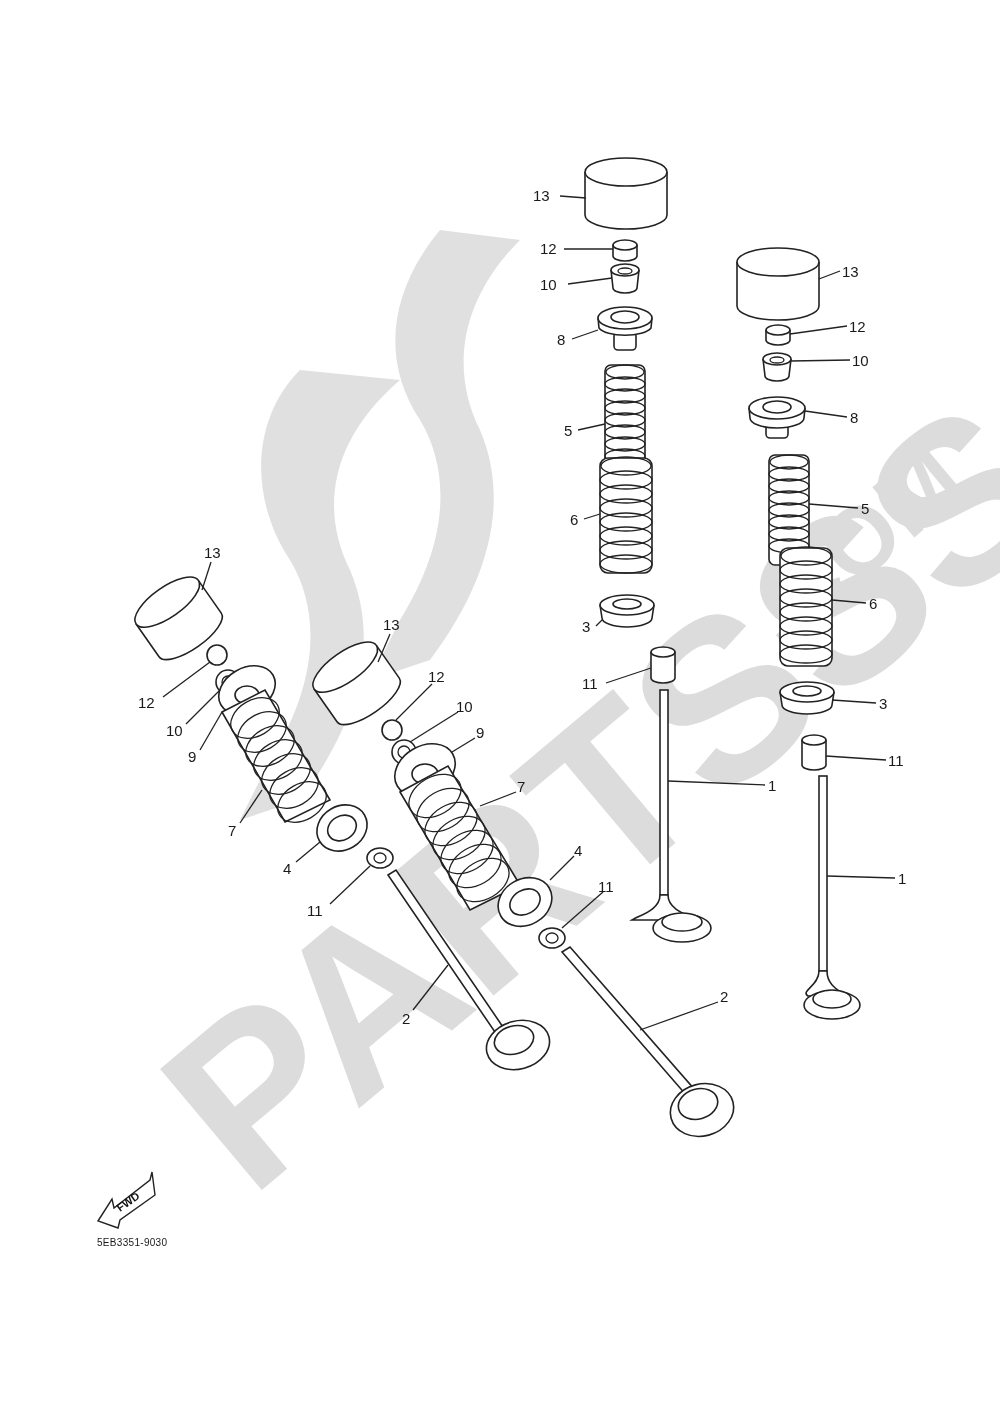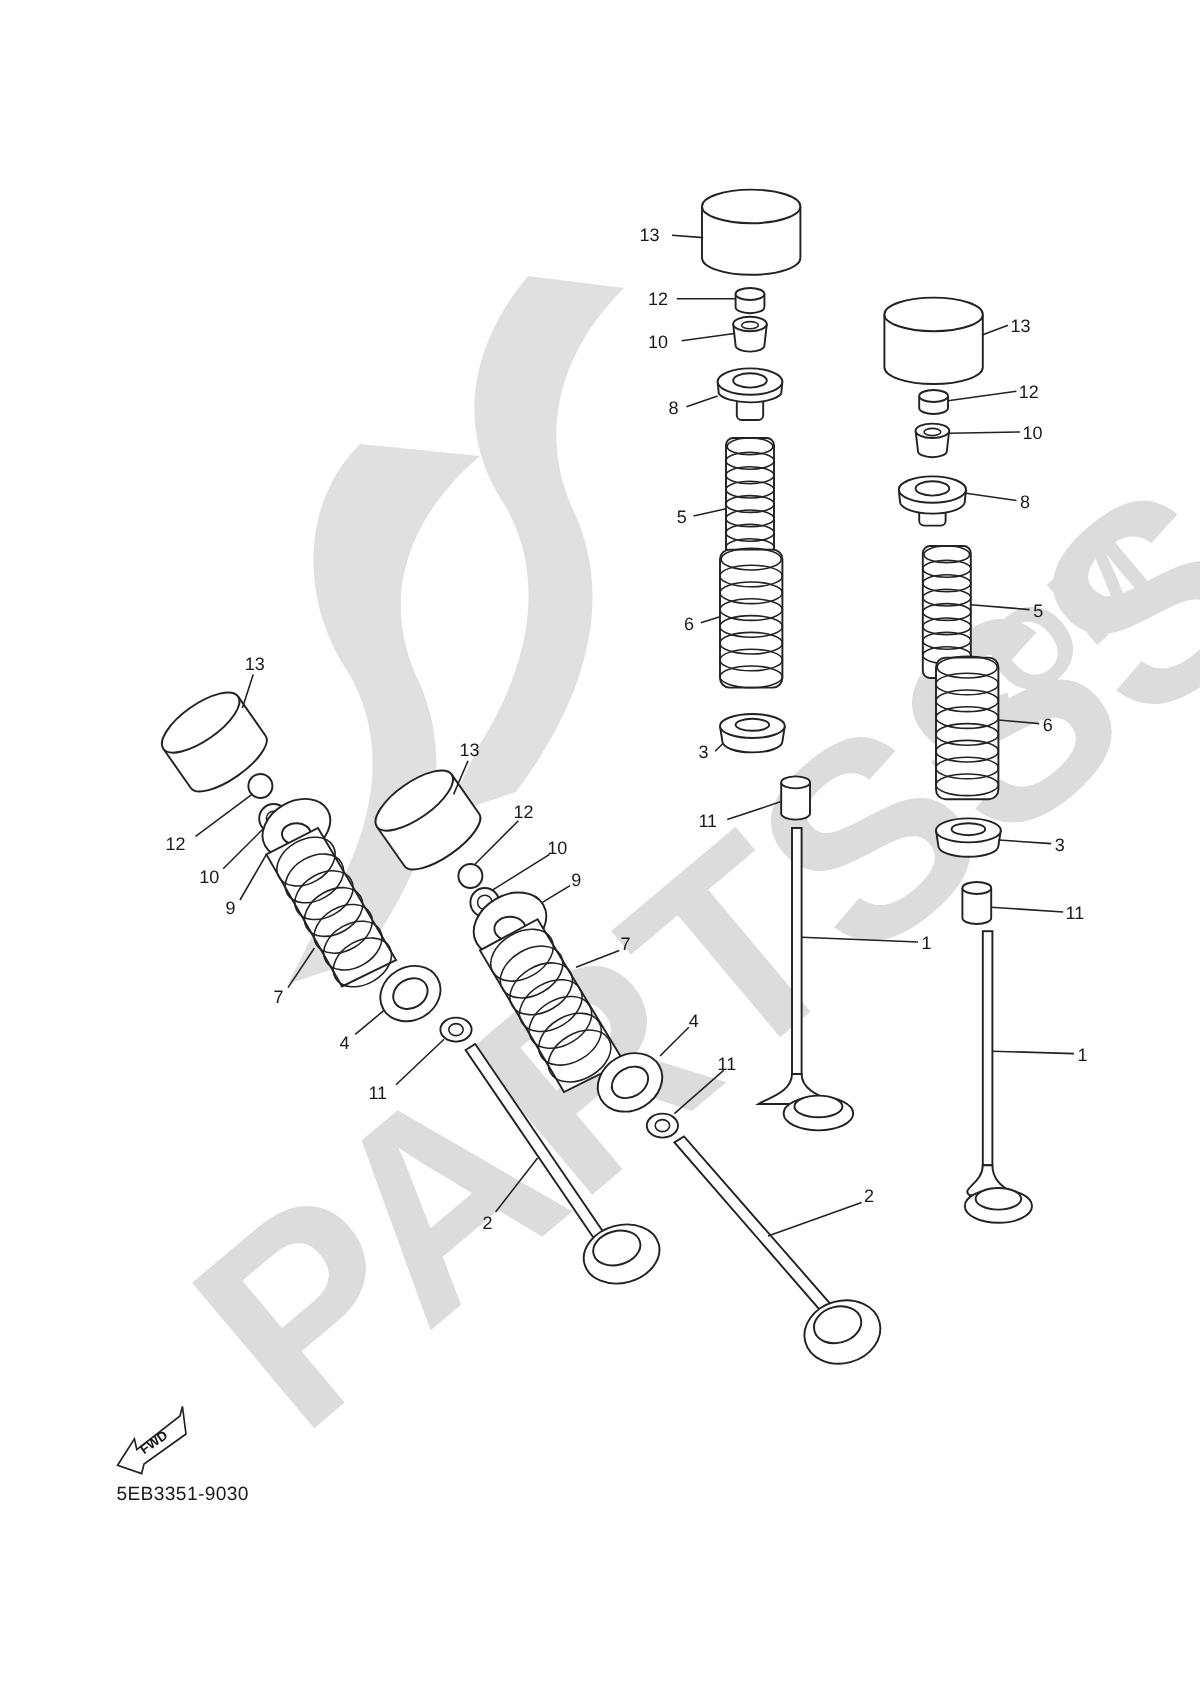--- a/index.html
+++ b/index.html
@@ -4,21 +4,21 @@
 <style>
   html,body{margin:0;padding:0;background:#ffffff;}
   body{width:1000px;height:1415px;position:relative;overflow:hidden;font-family:"Liberation Sans",sans-serif;}
   svg{position:absolute;left:0;top:0;}
   .wm{fill:#e0e0e0;}
   .wmtext{font-family:"Liberation Sans",sans-serif;font-weight:700;fill:#dcdcdc;}
   .part{fill:#ffffff;stroke:#222;stroke-width:1.6;}
   .thin{fill:none;stroke:#222;stroke-width:1.3;}
   .lead{stroke:#222;stroke-width:1.3;fill:none;}
   .lbl{font-family:"Liberation Sans",sans-serif;font-size:15px;fill:#1a1a1a;}
-  .code{position:absolute;left:97px;top:1237px;font-size:16px;color:#1a1a1a;letter-spacing:0.3px;}
+  .code{position:absolute;left:97px;top:1237px;font-size:10px;color:#1a1a1a;letter-spacing:0.3px;}
   .fwd-text{font-family:"Liberation Sans",sans-serif;font-size:11px;font-weight:700;fill:#111;}
 </style>
 </head>
 <body>
 
 <svg width="1000" height="1415" viewBox="0 0 1000 1415" xmlns="http://www.w3.org/2000/svg">
 
   <g>
 
     <path class="wm" d="M300,370 C250,420 250,500 290,560 C320,610 320,680 270,760 L240,820 L300,800 C360,720 380,640 350,570 C320,510 330,440 400,380 Z"></path>

